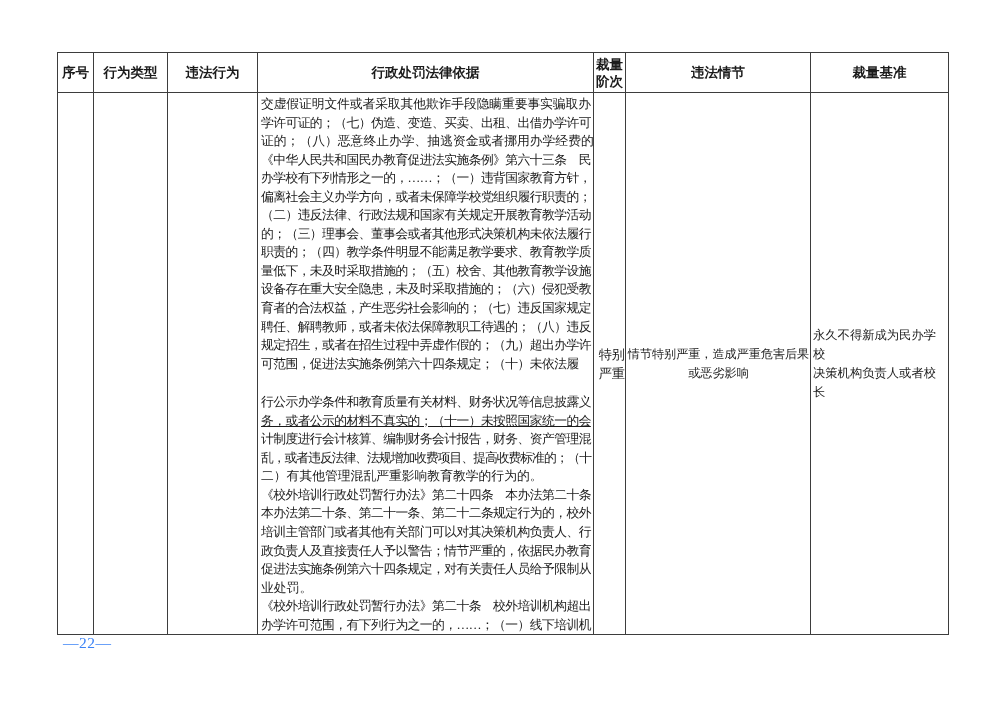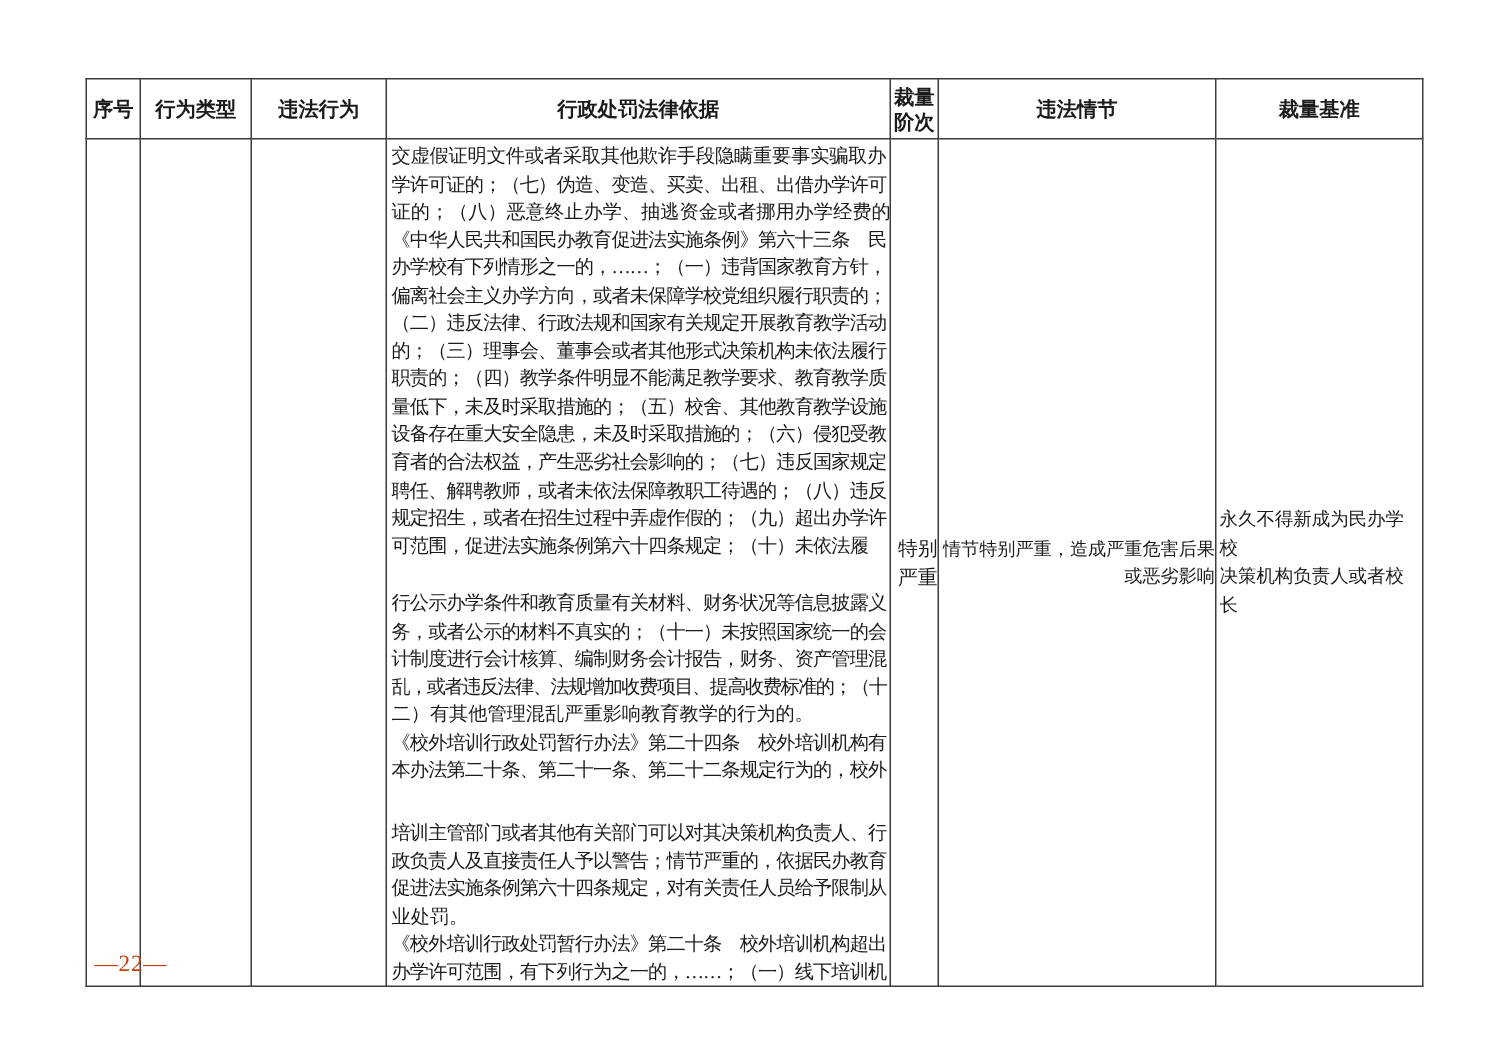--- a/index.html
+++ b/index.html
@@ -41,38 +41,38 @@
     white-space: nowrap;
   }
   td.cell-level {
     vertical-align: middle;
     text-align: right;
     font-size: 13.2px;
     line-height: 19px;
   }
   td.cell-circum {
     vertical-align: middle;
-    text-align: right;
+    text-align: center;
     font-size: 12.1px;
     line-height: 18.5px;
     padding-left: 1px;
   }
   td.cell-bench {
     vertical-align: middle;
     text-align: left;
     font-size: 12.3px;
     line-height: 19px;
     padding-left: 2px;
   }
   .page-number {
     position: absolute;
     left: 63px; top: 634px;
     font-size: 15.5px;
     letter-spacing: 0.5px;
-    color: #c2410c;
+    color: #3b82f6;
   }
 </style>
 </head>
 <body>
 
 <table class="doc-table">
   <colgroup>
     <col style="width:36px">
     <col style="width:74px">
     <col style="width:90px">
@@ -108,27 +108,27 @@
             <div style="letter-spacing: -0.58px;">（二）违反法律、行政法规和国家有关规定开展教育教学活动</div>
             <div style="letter-spacing: -0.58px;">的；（三）理事会、董事会或者其他形式决策机构未依法履行</div>
             <div style="letter-spacing: -0.58px;">职责的；（四）教学条件明显不能满足教学要求、教育教学质</div>
             <div style="letter-spacing: -0.58px;">量低下，未及时采取措施的；（五）校舍、其他教育教学设施</div>
             <div style="letter-spacing: -0.58px;">设备存在重大安全隐患，未及时采取措施的；（六）侵犯受教</div>
             <div style="letter-spacing: -0.58px;">育者的合法权益，产生恶劣社会影响的；（七）违反国家规定</div>
             <div style="letter-spacing: -0.58px;">聘任、解聘教师，或者未依法保障教职工待遇的；（八）违反</div>
             <div style="letter-spacing: -0.58px;">规定招生，或者在招生过程中弄虚作假的；（九）超出办学许</div>
             <div style="letter-spacing: -0.58px;">可范围，促进法实施条例第六十四条规定；（十）未依法履</div>
             <div style="letter-spacing: -0.58px; margin-top: 20px;">行公示办学条件和教育质量有关材料、财务状况等信息披露义</div>
-            <div style="letter-spacing: -0.58px;">务，或者公示的材料不真实的；（十一）未按照国家统一的会</div>
+            <div style="letter-spacing: -0.58px; text-decoration: underline;">务，或者公示的材料不真实的；（十一）未按照国家统一的会</div>
             <div style="letter-spacing: -0.58px;">计制度进行会计核算、编制财务会计报告，财务、资产管理混</div>
             <div style="letter-spacing: -1.01px;">乱，或者违反法律、法规增加收费项目、提高收费标准的；（十</div>
             <div>二）有其他管理混乱严重影响教育教学的行为的。</div>
-            <div style="letter-spacing: -0.58px;">《校外培训行政处罚暂行办法》第二十四条　校外培训机构有</div>
+            <div style="letter-spacing: -0.58px;">《校外培训行政处罚暂行办法》第二十四条　本办法第二十条</div>
             <div style="letter-spacing: -0.58px;">本办法第二十条、第二十一条、第二十二条规定行为的，校外</div>
-            <div style="letter-spacing: -0.58px; margin-top: 23px;">培训主管部门或者其他有关部门可以对其决策机构负责人、行</div>
+            <div style="letter-spacing: -0.58px;">培训主管部门或者其他有关部门可以对其决策机构负责人、行</div>
             <div style="letter-spacing: -0.58px;">政负责人及直接责任人予以警告；情节严重的，依据民办教育</div>
             <div style="letter-spacing: -0.58px;">促进法实施条例第六十四条规定，对有关责任人员给予限制从</div>
             <div>业处罚。</div>
             <div style="letter-spacing: -0.58px;">《校外培训行政处罚暂行办法》第二十条　校外培训机构超出</div>
             <div style="letter-spacing: -0.58px;">办学许可范围，有下列行为之一的，……；（一）线下培训机</div>
           </div>
       </td>
       <td class="cell-level">
           <div>特别</div>
           <div>严重</div>

